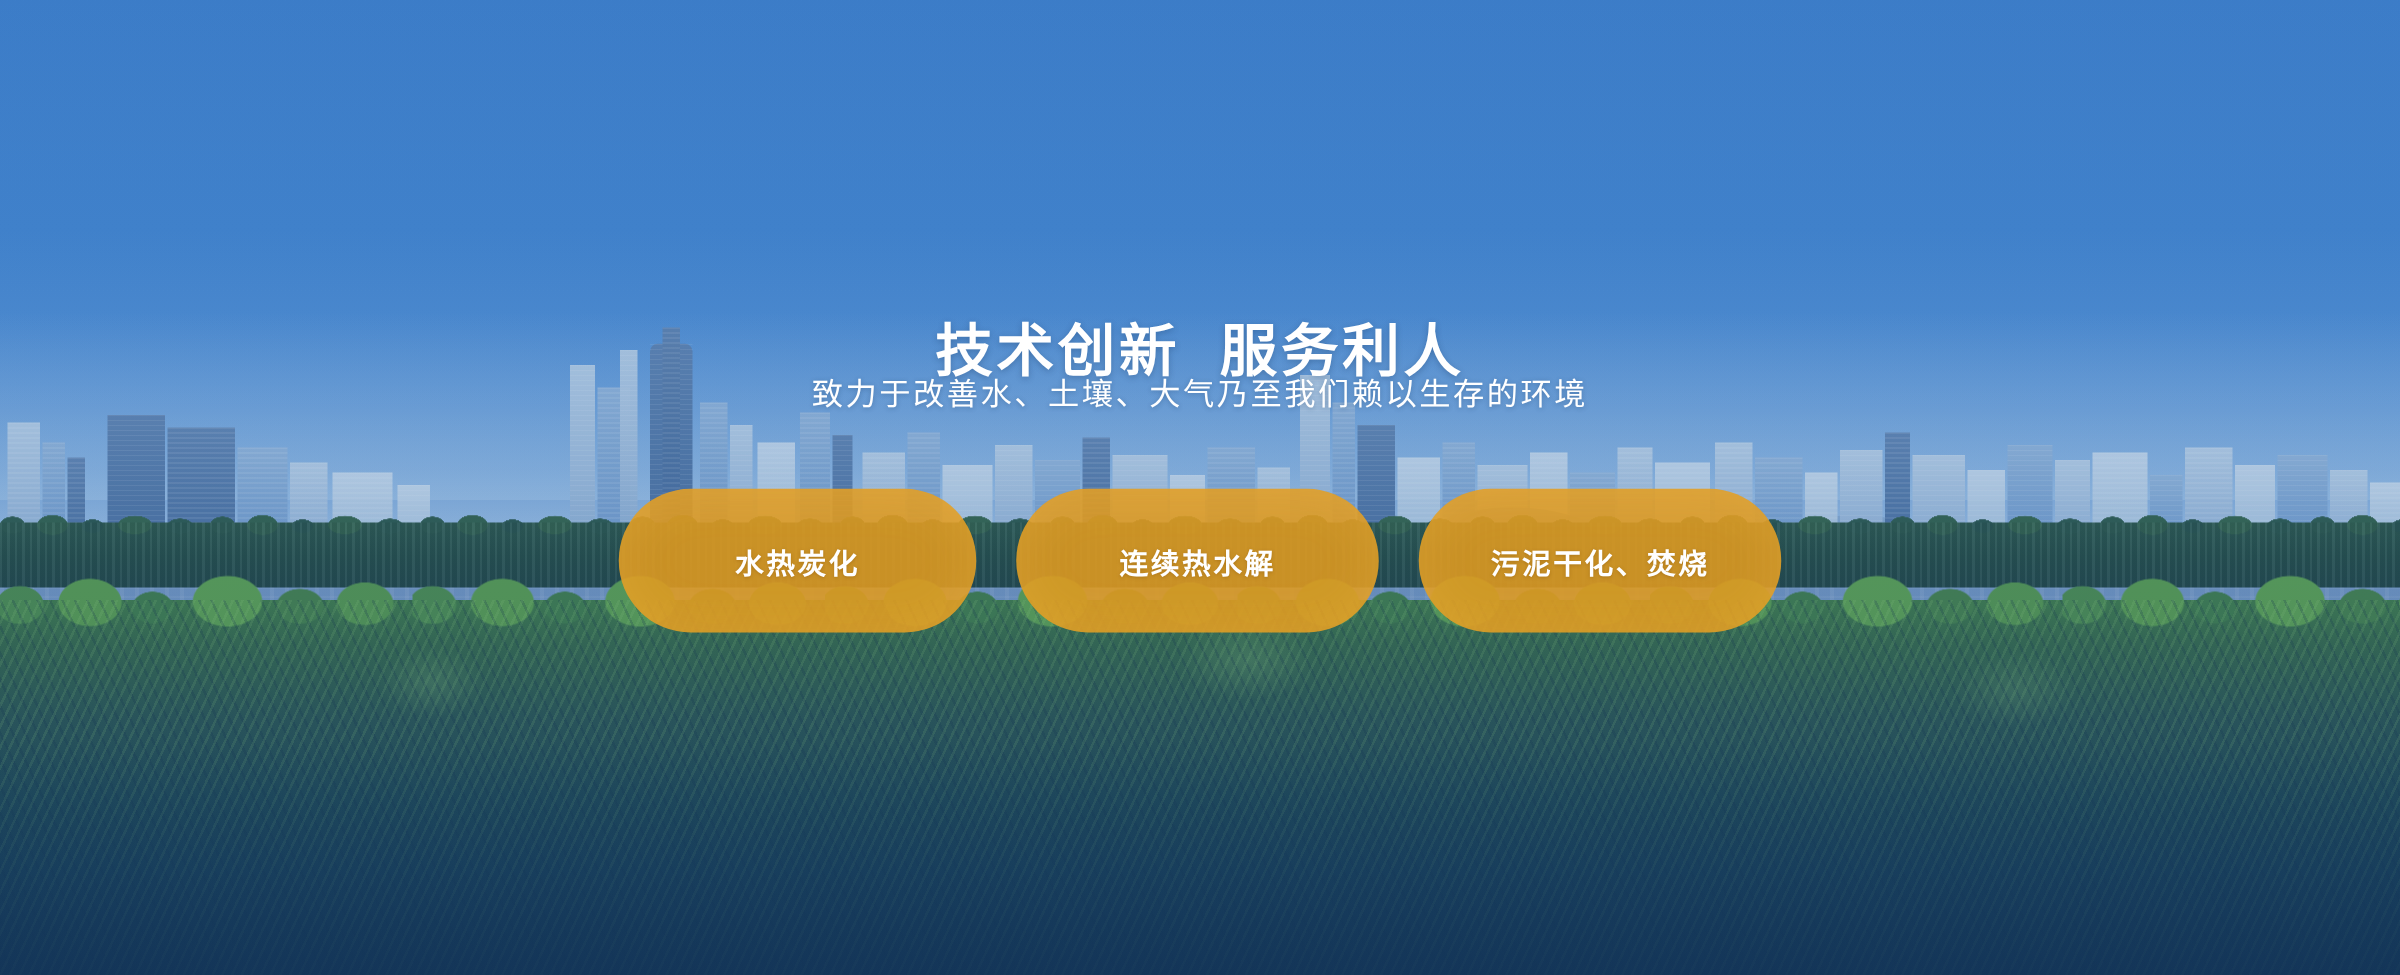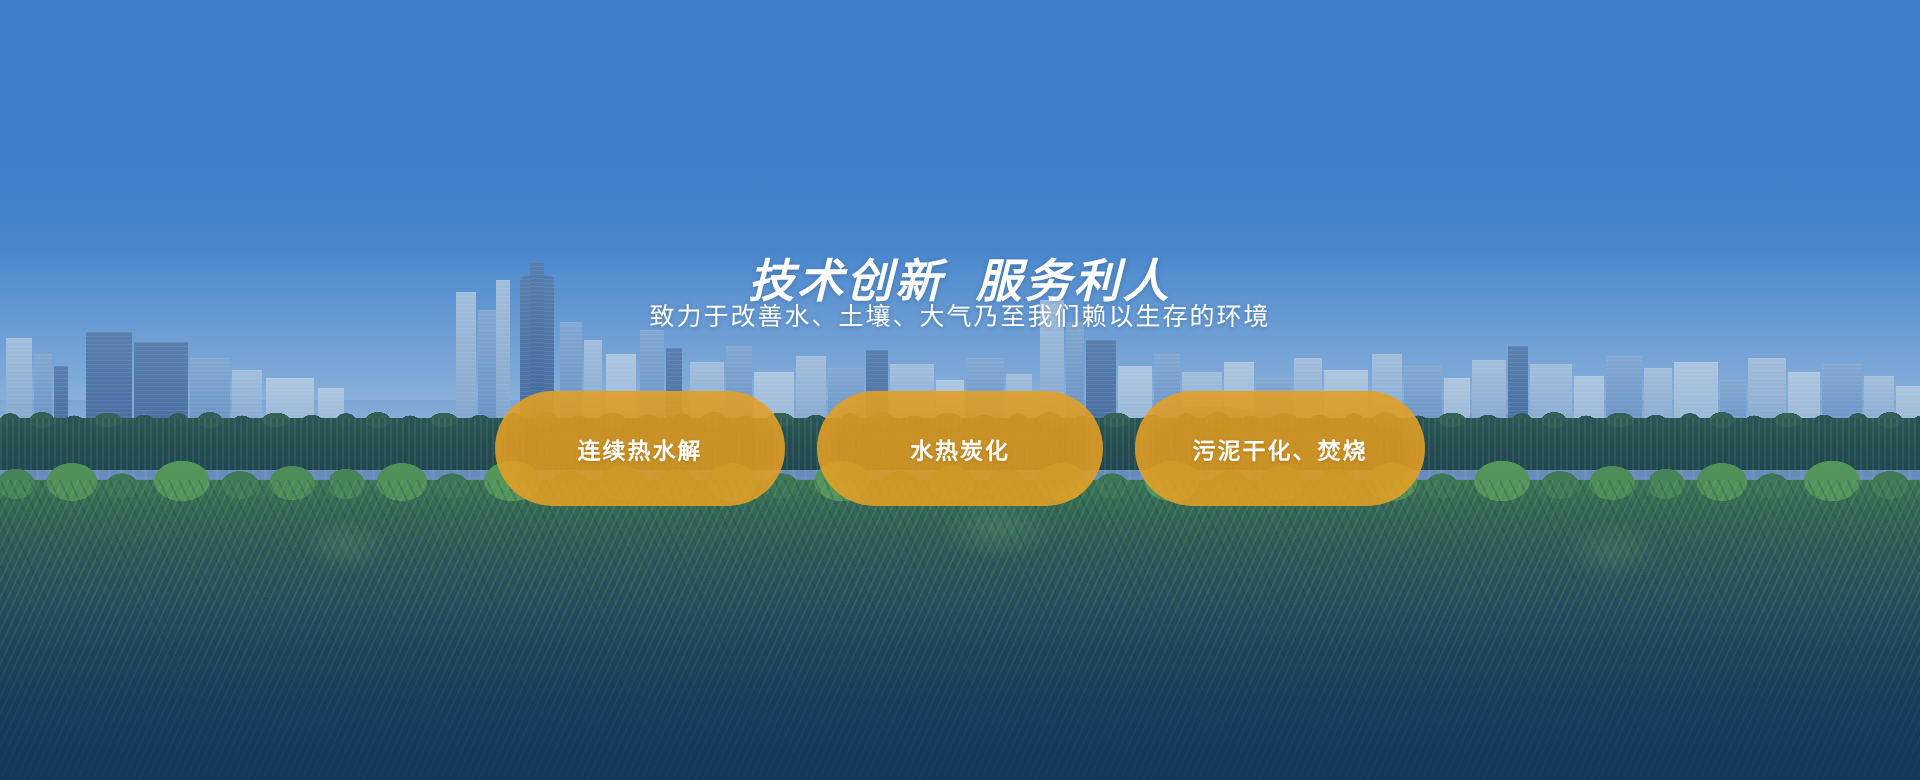--- a/index.html
+++ b/index.html
@@ -133,21 +133,20 @@
   }
   .title {
     margin-top:258px;
     font-size:46px;
     line-height:1;
     font-weight:700;
     color:#ffffff;
     letter-spacing:3px;
     white-space:pre;
     text-shadow:0 1px 5px rgba(20,50,90,.30);
-    font-style:italic;
   }
   .subtitle {
     font-size:25px;
     line-height:1;
     font-weight:400;
     color:#ffffff;
     letter-spacing:2px;
     white-space:pre;
     text-shadow:0 1px 4px rgba(20,50,90,.32);
   }
@@ -261,19 +260,19 @@
 
   <div class="grade"></div>
 
   <div class="content">
 
     <h1 class="title">技术创新  服务利人</h1>
 
     <p class="subtitle">致力于改善水、土壤、大气乃至我们赖以生存的环境</p>
 
     <div class="pills">
+      <div class="pill pill-2">水热炭化</div>
       <div class="pill pill-1">连续热水解</div>
-      <div class="pill pill-2">水热炭化</div>
       <div class="pill pill-3">污泥干化、焚烧</div>
     </div>
 
   </div>
 </div>
 
 </body></html>

